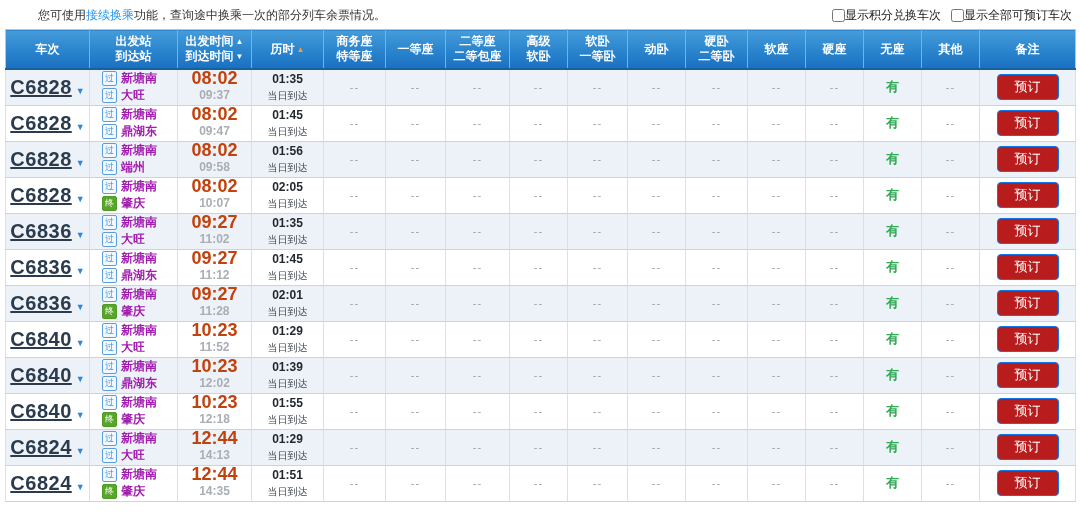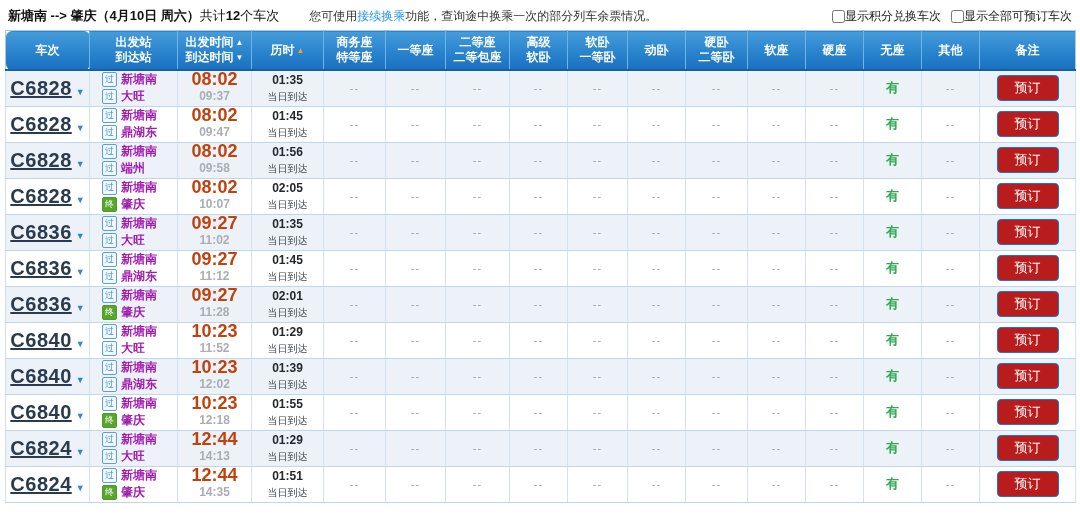--- a/index.html
+++ b/index.html
@@ -16,21 +16,21 @@
   .spacer{flex:1;}
   .cbx{display:inline-flex;align-items:center;font-size:12px;color:#222;margin-left:10px;cursor:pointer;}
   .cbx input{width:13px;height:13px;margin:0;}
   
   table{width:1070px;margin:0 5px;border-collapse:collapse;table-layout:fixed;border:1px solid #a9c9e6;}
   thead th{
     height:38px;padding:0;color:#fff;font-size:12px;font-weight:bold;
     background:linear-gradient(180deg,#459cda 0%,#2a84cd 55%,#1a70c0 100%);
     border-left:1px solid #6fb4e6;border-bottom:2px solid #15629f;
   }
-  thead th:first-child{border-left:none;border-radius:6px;}
+  thead th:first-child{border-left:none;}
   .hline{display:flex;justify-content:center;align-items:center;gap:2px;line-height:15px;}
   .sort-up,.sort-down{font-size:8px;color:#fff;}
   .sort-up-active{font-size:8px;color:#ff9a2e;}
   tbody tr{height:36px;}
   tbody tr:nth-child(odd){background:#edf2f9;}
   tbody tr:nth-child(even){background:#ffffff;}
   tbody td{border:1px solid #d3e2f1;border-top:none;border-bottom:1px solid #bed7ec;text-align:center;padding:0;font-size:12px;vertical-align:middle;}
   .train-link{font-weight:bold;font-size:20px;color:#2a3b4d;text-decoration:underline;letter-spacing:.5px;cursor:pointer;}
   .dd{color:#2f86d6;font-size:9px;margin-left:4px;cursor:pointer;}
   .st-line{display:flex;align-items:center;gap:4px;justify-content:flex-start;padding-left:12px;line-height:17px;}
@@ -43,21 +43,20 @@
   .dur{font-weight:bold;font-size:12px;color:#23282d;line-height:17px;}
   .day{font-size:10px;color:#3f464d;line-height:16px;}
   td.dash{color:#9aa2ab;font-size:11px;letter-spacing:1px;}
   td.avail{color:#2faa53;font-weight:bold;font-size:13px;}
   .book-btn{width:62px;height:26px;background:#b91c1c;color:#fff;border:1px solid #0f78e8;border-radius:4px;font-size:13px;cursor:pointer;font-family:inherit;}
 </style>
 </head>
 <body>
 
 <div class="topbar">
-  <span class="summary"><b>新塘南 --&gt; 肇庆（4月10日 周六）</b><span>共计</span><b>12</b><span>个车次</span></span>
   <span class="tip"><span>您可使用</span><a>接续换乘</a><span>功能，查询途中换乘一次的部分列车余票情况。</span></span>
   <span class="spacer"></span>
   <label class="cbx">
       <input type="checkbox" style="">
       <span>显示积分兑换车次</span>
     </label>
   <label class="cbx">
       <input type="checkbox" style="">
       <span>显示全部可预订车次</span>
     </label>

